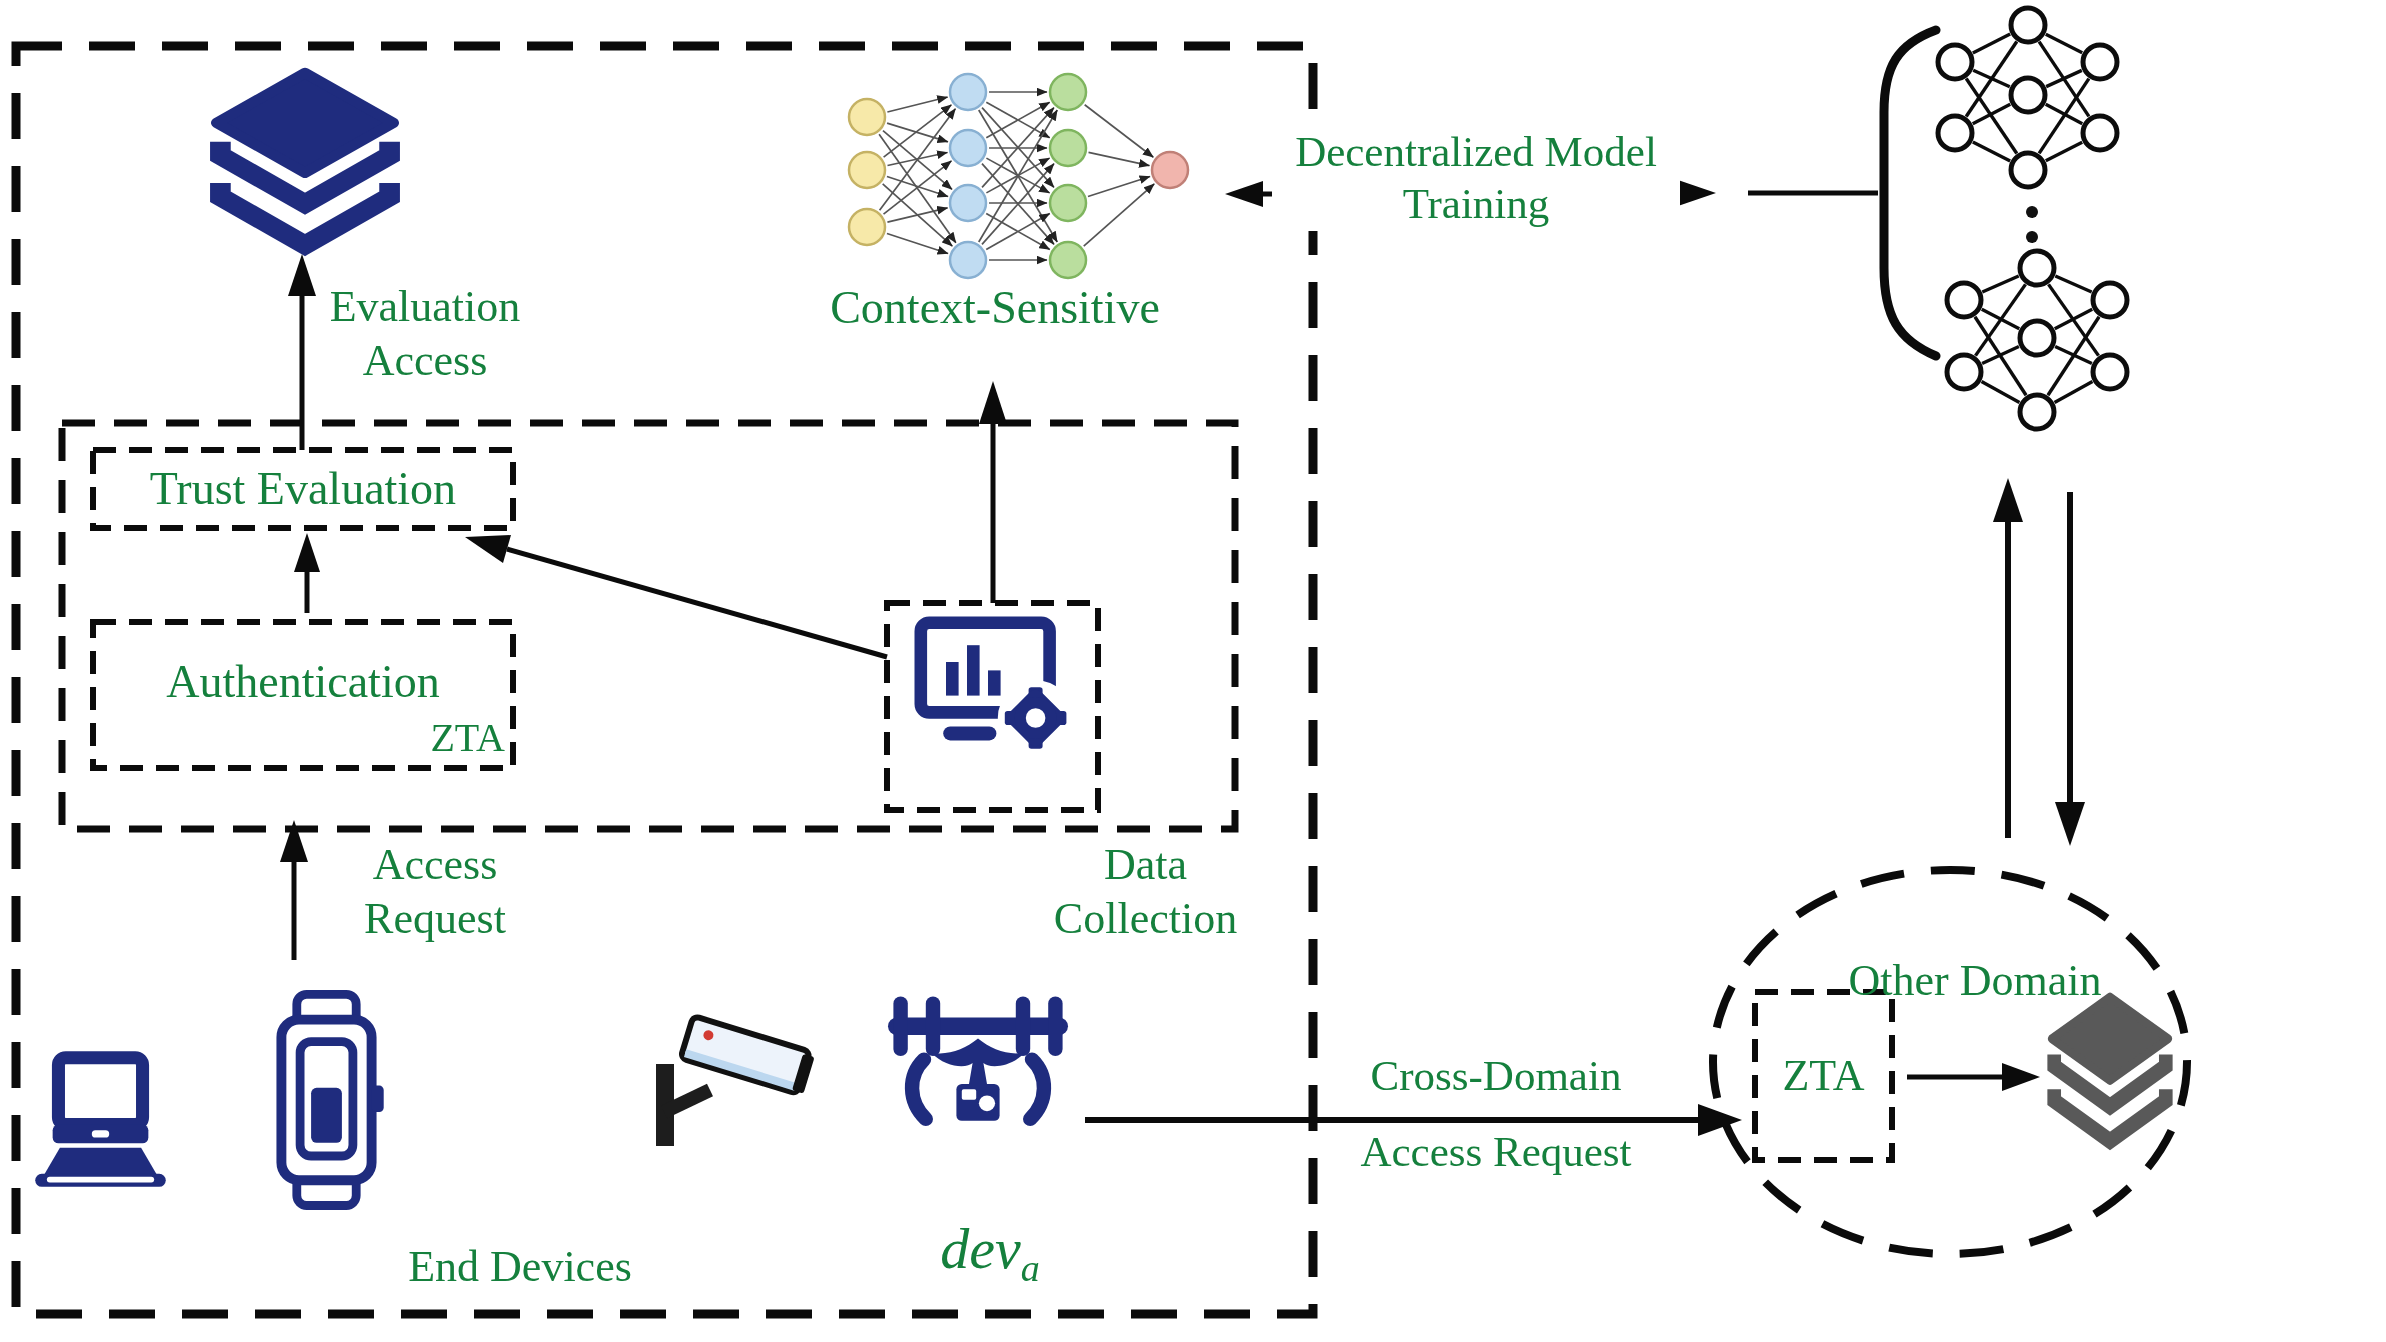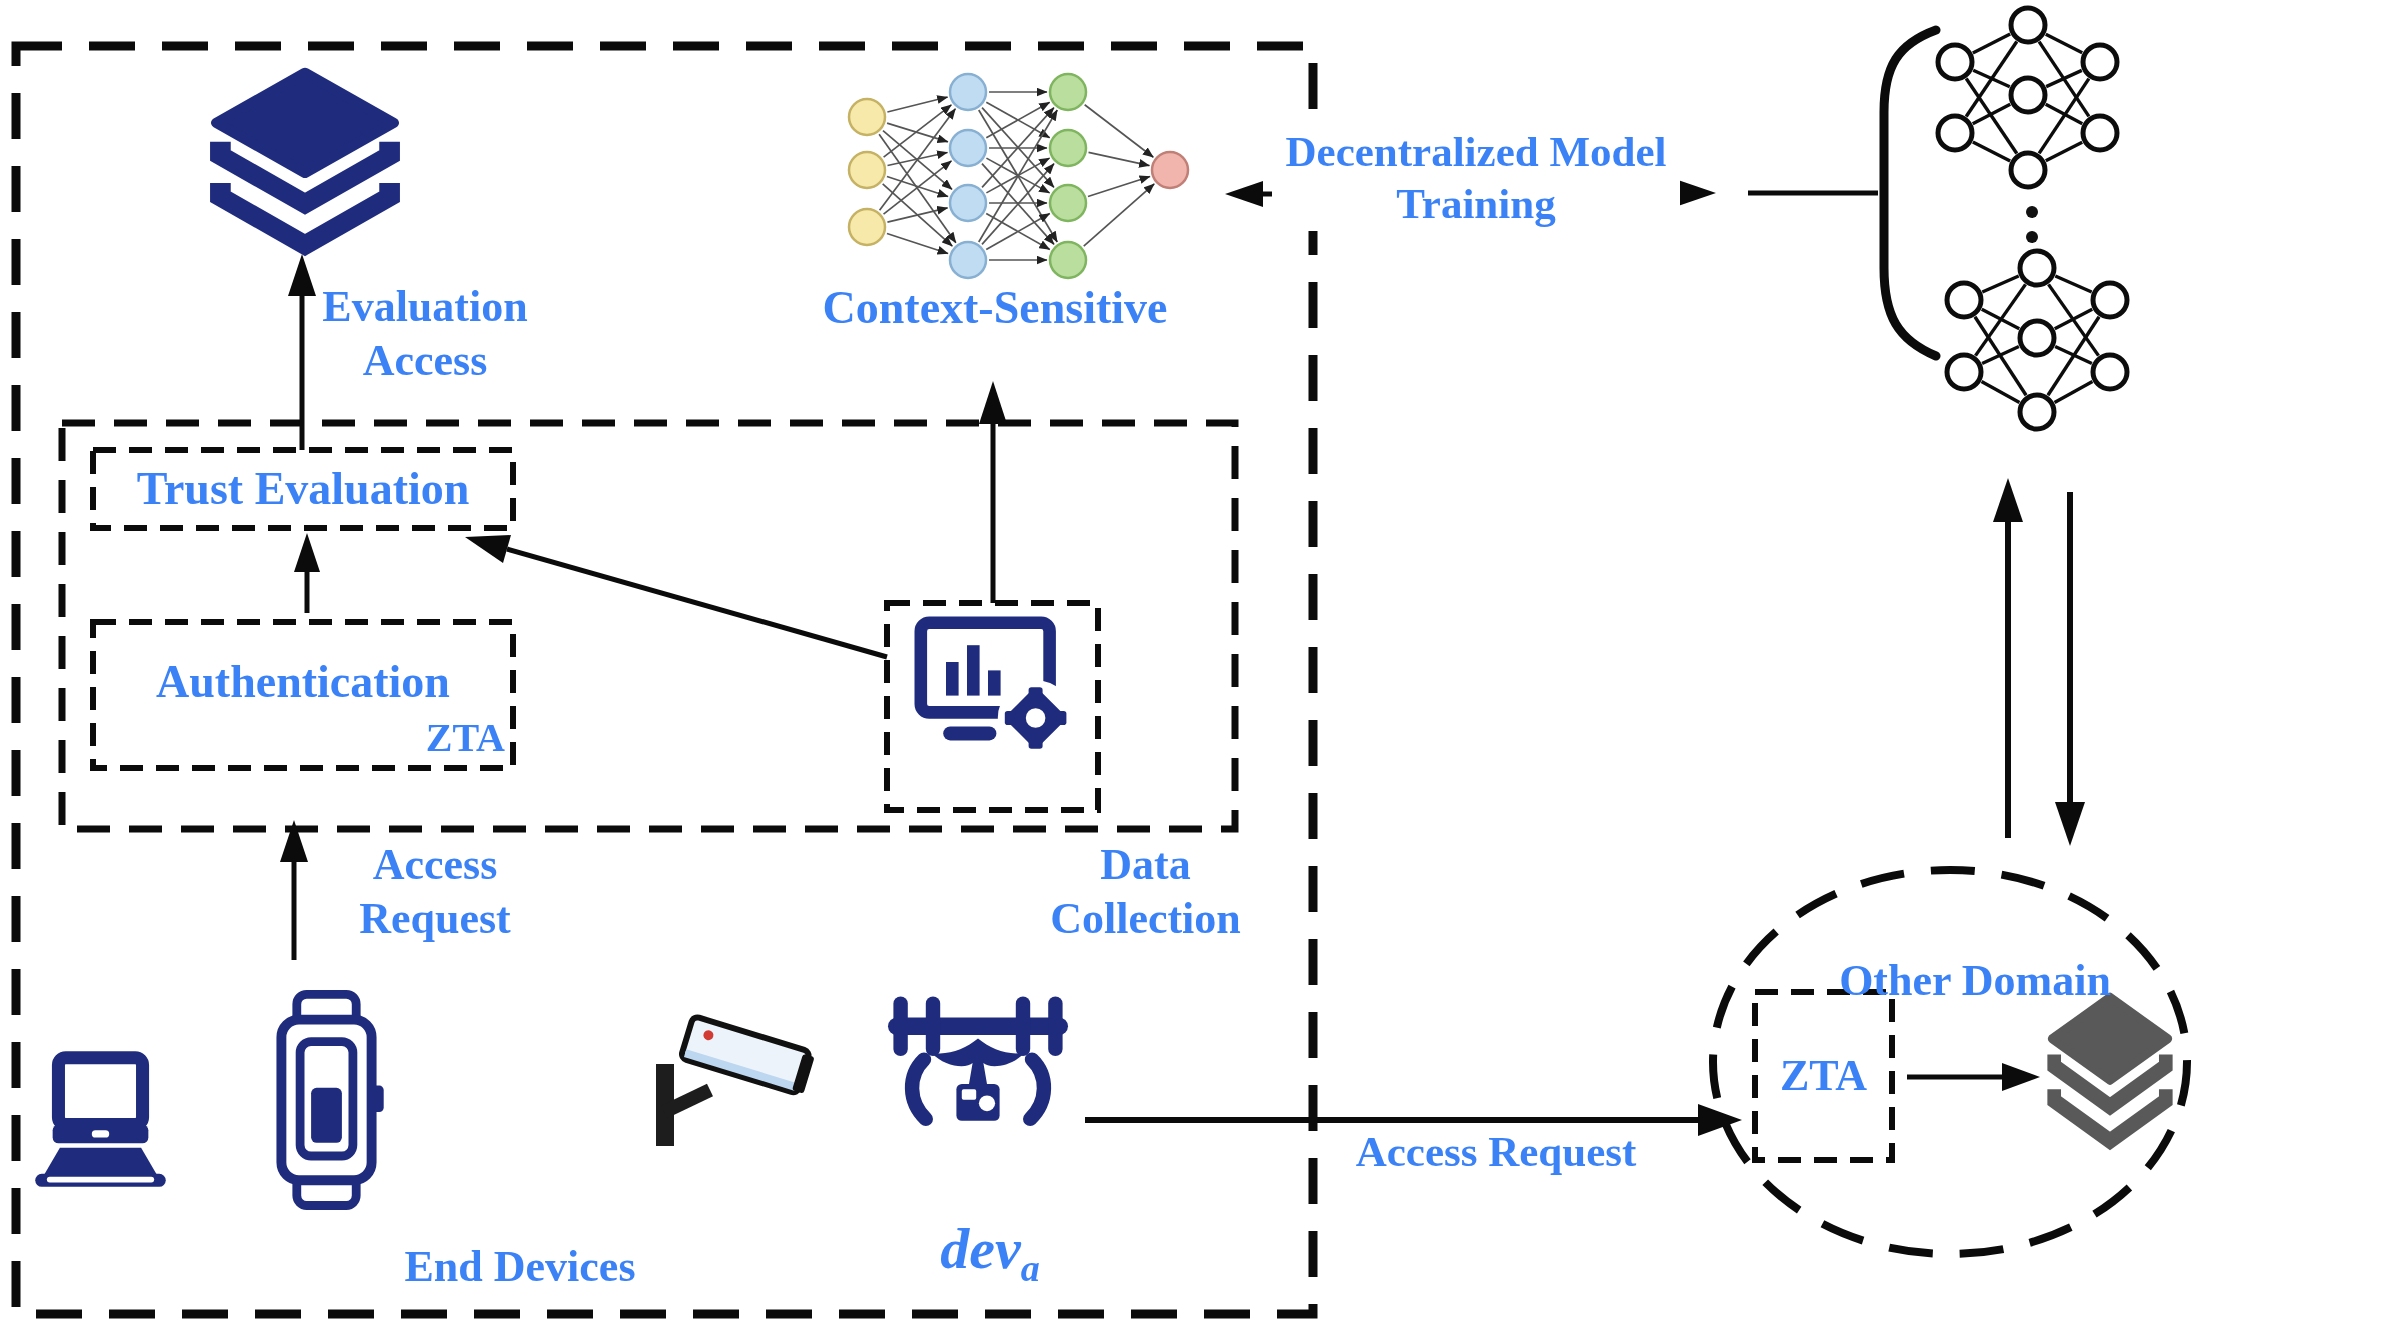--- a/index.html
+++ b/index.html
@@ -1,20 +1,20 @@
 <!DOCTYPE html>
 <html><head>
 <meta charset="utf-8">
 <style>
   html,body{margin:0;padding:0;background:#fff;}
   .stage{position:relative;width:2386px;height:1342px;background:#fff;overflow:hidden;
          font-family:"Liberation Serif","DejaVu Serif",serif;color:#0b0b0b;}
   svg.layer{position:absolute;left:0;top:0;}
-  .lbl{position:absolute;font-weight:bold;text-align:center;line-height:1.22;
-       font-size:44px;color:#3b82f6;white-space:nowrap;}
+  .lbl{position:absolute;font-weight:normal;text-align:center;line-height:1.22;
+       font-size:44px;color:#15803d;white-space:nowrap;}
   .lbl .ln{display:block;}
   .flexbox{display:flex;align-items:center;justify-content:center;}
   .whitebg{background:#fff;padding:0 6px;}
   .right{text-align:right;}
   .devvar{font-style:italic;font-size:58px;}
   .devvar sub{font-size:38px;font-style:italic;}
 </style>
 </head>
 <body>
 
@@ -295,20 +295,21 @@
   <div class="lbl" style="left:1038px;top:838px;width:215px;">
     <span class="ln">Data</span>
     <span class="ln">Collection</span>
   </div>
 
   <div class="lbl whitebg" style="left:1272px;top:126px;width:396px;font-size:43px;">
     <span class="ln">Decentralized Model</span>
     <span class="ln">Training</span>
   </div>
 
+  <div class="lbl whitebg" style="left:1330px;top:1050px;width:320px;font-size:43px;">Cross-Domain</div>
   <div class="lbl whitebg" style="left:1325px;top:1126px;width:330px;font-size:43px;">Access Request</div>
 
   <div class="lbl" style="left:1825px;top:926px;width:300px;font-size:44px;margin-top:28px;">Other Domain</div>
 
   <div class="lbl flexbox" style="left:1755px;top:992px;width:137px;height:168px;font-size:44px;">
       <span>ZTA</span>
     </div>
 
   <div class="lbl" style="left:360px;top:1240px;width:320px;">End Devices</div>
 

